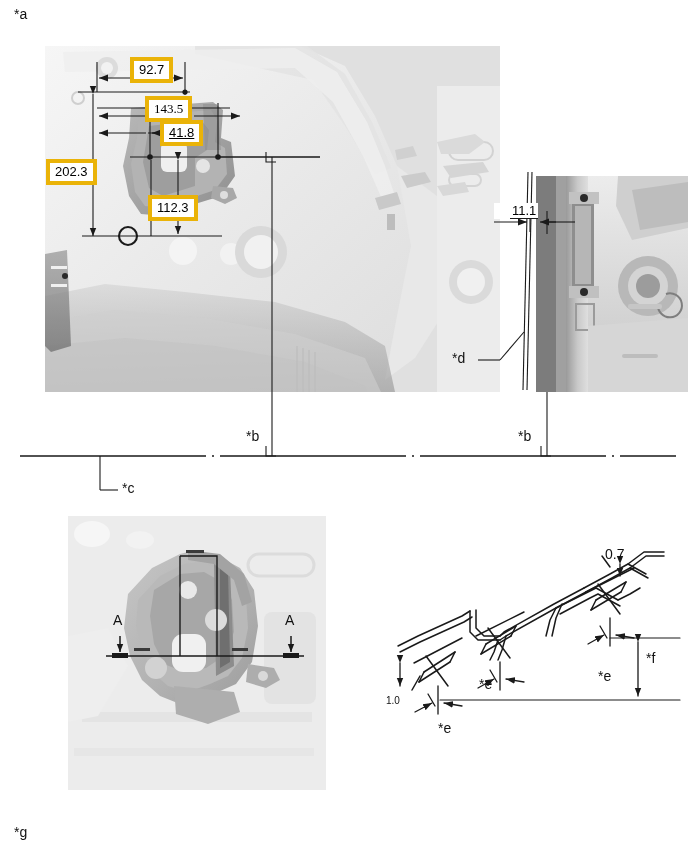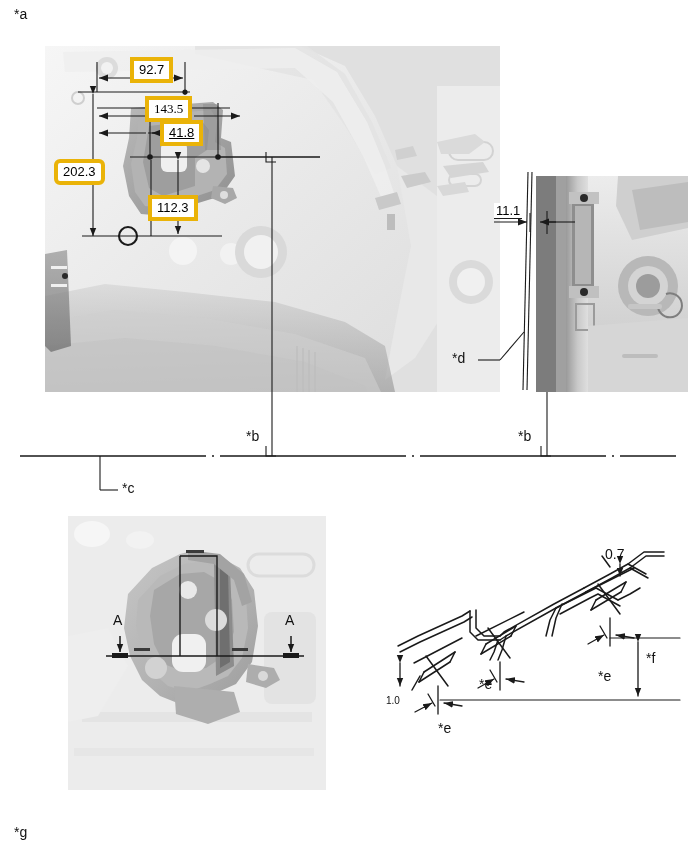--- a/index.html
+++ b/index.html
@@ -199,21 +199,21 @@
     </g>
 
     <g>
       <line x1="20" y1="456" x2="676" y2="456" stroke="#1a1a1a" stroke-width="1.3" fill="none" stroke-dasharray="186 6 2 6"></line>
     </g>
   </svg>
 
   <div class="dimbox" style="left:130px;top:57px;">92.7</div>
   <div class="dimbox" style="left:145px;top:96px;font-family:Liberation Serif, serif;">143.5</div>
   <div class="dimbox" style="left:160px;top:120px;text-decoration:underline;">41.8</div>
-  <div class="dimbox" style="left:54px;top:159px;border-radius:6px;">202.3</div>
+  <div class="dimbox" style="left:46px;top:159px;">202.3</div>
   <div class="dimbox" style="left:148px;top:195px;">112.3</div>
 
   <div class="photo" id="photo-right">
     <svg width="152" height="216" viewBox="0 0 152 216">
       <defs>
         <linearGradient id="rgA" x1="0" y1="0" x2="1" y2="0">
           <stop offset="0%" stop-color="#9a9a9a"></stop>
             <stop offset="45%" stop-color="#c9c9c9"></stop>
             <stop offset="100%" stop-color="#e7e7e7"></stop>
         </linearGradient>
@@ -261,21 +261,21 @@
       <line x1="530" y1="213" x2="530" y2="232"></line>
       <line x1="547" y1="211" x2="547" y2="234"></line>
       <line x1="547" y1="222" x2="575" y2="222"></line>
 
       <line x1="478" y1="360" x2="500" y2="360"></line>
       <line x1="500" y1="360" x2="524" y2="332"></line>
 
     </g>
   </svg>
   <div class="dimbox nobox" style="left:494px;top:203px;border:none;padding:0;">
-    <span style="display:inline-block;border-bottom:1px solid #1a1a1a;padding:0 2px;">11.1</span>
+    <span style="display:inline-block;border-bottom:1px solid #1a1a1a;padding:0 2px;margin-left:16px;">11.1</span>
   </div>
   <div class="lbl" style="left:452px;top:352px;font-size:14px;">*d</div>
 
   <div class="lbl" style="left:246px;top:430px;font-size:14px;">*b</div>
   <div class="lbl" style="left:518px;top:430px;font-size:14px;">*b</div>
   <div class="lbl" style="left:122px;top:482px;font-size:14px;">*c</div>
 
   <div class="photo" id="photo-bottom">
     <svg width="258" height="274" viewBox="0 0 258 274">
       <defs>

